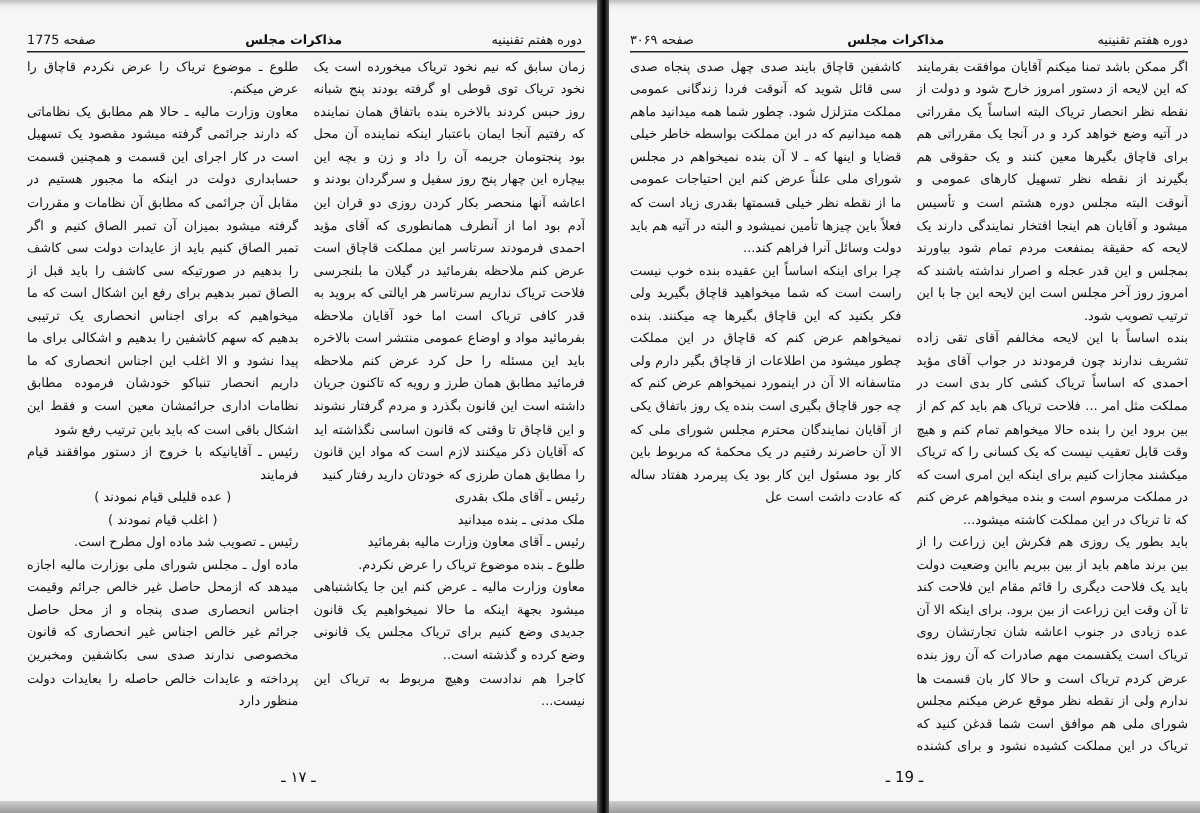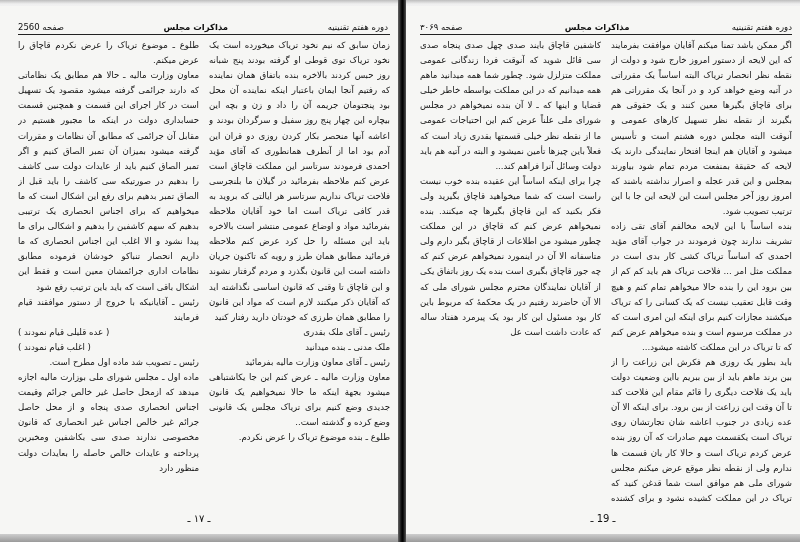--- a/index.html
+++ b/index.html
@@ -42,46 +42,47 @@
   }
   .page.left .cols { left:18px; width:372px; }
   .page.right .cols { left:14px; width:372px; }
   .col {
     flex:1; direction:rtl; text-align:justify;
     font-family:"DejaVu Sans", sans-serif; font-size:8.6px; line-height:15.1px;
     color:#141414; overflow:hidden;
   }
   .col p { margin:0; }
   .col .speaker { font-weight:normal; }
-  .col .center { text-align:left; }
+  .col .center { text-align:center; }
   .folio {
     position:absolute; bottom:10px; width:100%; text-align:center;
     font-size:10px; color:#111; direction:rtl;
   }
 </style>
 </head>
 <body>
 
 <div class="spread">
 
   <div class="page left">
     <div class="header">
       <span class="term">دوره هفتم تقنینیه</span>
       <span class="title">مذاکرات مجلس</span>
-      <span class="pageno">صفحه 2560</span>
+      <span class="pageno">صفحه 1775</span>
     </div>
     <div class="rule"></div>
     <div class="cols">
       <div class="col">
           <p><span>زمان سابق که نیم نخود تریاک میخورده است یک نخود تریاک توی قوطی او گرفته بودند پنج شبانه روز حبس کردند بالاخره بنده باتفاق همان نماینده که رفتیم آنجا ایمان باعتبار اینکه نماینده آن محل بود پنجتومان جریمه آن را داد و زن و بچه این بیچاره این چهار پنج روز سفیل و سرگردان بودند و اعاشه آنها منحصر بکار کردن روزی دو قران این آدم بود اما از آنطرف همانطوری که آقای مؤید احمدی فرمودند سرتاسر این مملکت قاچاق است عرض کنم ملاحظه بفرمائید در گیلان ما بلنجرسی فلاحت تریاک نداریم سرتاسر هر ایالتی که بروید به قدر کافی تریاک است اما خود آقایان ملاحظه بفرمائید مواد و اوضاع عمومی منتشر است بالاخره باید این مسئله را حل کرد عرض کنم ملاحظه فرمائید مطابق همان طرز و رویه که تاکنون جریان داشته است این قانون بگذرد و مردم گرفتار نشوند و این قاچاق تا وقتی که قانون اساسی نگذاشته اید که آقایان ذکر میکنند لازم است که مواد این قانون را مطابق همان طرزی که خودتان دارید رفتار کنید</span></p>
           <p><span class="speaker">رئیس </span><span>ـ آقای ملک بقدری</span></p>
           <p><span class="speaker">ملک مدنی </span><span>ـ بنده میدانید</span></p>
           <p><span class="speaker">رئیس </span><span>ـ آقای معاون وزارت مالیه بفرمائید</span></p>
+          <p><span class="speaker">طلوع </span><span>ـ بنده موضوع تریاک را عرض نکردم.</span></p>
           <p><span class="speaker">معاون وزارت مالیه </span><span>ـ عرض کنم این جا یکاشتباهی میشود بجهة اینکه ما حالا نمیخواهیم یک قانون جدیدی وضع کنیم برای تریاک مجلس یک قانونی وضع کرده و گذشته است..</span></p>
-          <p><span class="speaker">طلوع </span><span>ـ بنده موضوع تریاک را عرض نکردم.</span></p>
+          <p><span>کاجرا هم ندادست وهیچ مربوط به تریاک این نیست...</span></p>
         </div>
       <div class="col">
           <p><span class="speaker">طلوع </span><span>ـ موضوع تریاک را عرض نکردم قاچاق را عرض میکنم.</span></p>
           <p><span class="speaker">معاون وزارت مالیه </span><span>ـ حالا هم مطابق یک نظاماتی که دارند جرائمی گرفته میشود مقصود یک تسهیل است در کار اجرای این قسمت و همچنین قسمت حسابداری دولت در اینکه ما مجبور هستیم در مقابل آن جرائمی که مطابق آن نظامات و مقررات گرفته میشود بمیزان آن تمبر الصاق کنیم و اگر تمبر الصاق کنیم باید از عایدات دولت سی کاشف را بدهیم در صورتیکه سی کاشف را باید قبل از الصاق تمبر بدهیم برای رفع این اشکال است که ما میخواهیم که برای اجناس انحصاری یک ترتیبی بدهیم که سهم کاشفین را بدهیم و اشکالی برای ما پیدا نشود و الا اغلب این اجناس انحصاری که ما داریم انحصار تنباکو خودشان فرموده مطابق نظامات اداری جرائمشان معین است و فقط این اشکال باقی است که باید باین ترتیب رفع شود</span></p>
           <p><span class="speaker">رئیس </span><span>ـ آقایانیکه با خروج از دستور موافقند قیام فرمایند</span></p>
           <p class="center"><span>( عده قلیلی قیام نمودند )</span></p>
           <p class="center"><span>( اغلب قیام نمودند )</span></p>
           <p><span class="speaker">رئیس </span><span>ـ تصویب شد ماده اول مطرح است.</span></p>
           <p><span>ماده اول ـ مجلس شورای ملی بوزارت مالیه اجازه میدهد که ازمحل حاصل غیر خالص جرائم وقیمت اجناس انحصاری صدی پنجاه و از محل حاصل جرائم غیر خالص اجناس غیر انحصاری که قانون مخصوصی ندارند صدی سی بکاشفین ومخبرین پرداخته و عایدات خالص حاصله را بعایدات دولت منظور دارد</span></p>
         </div>

